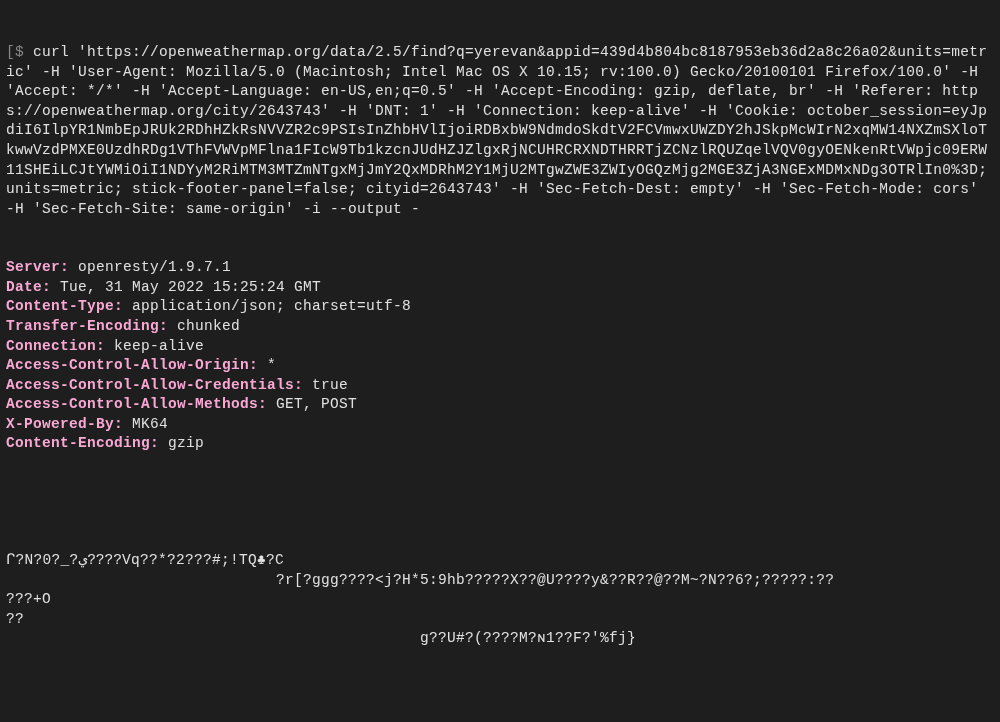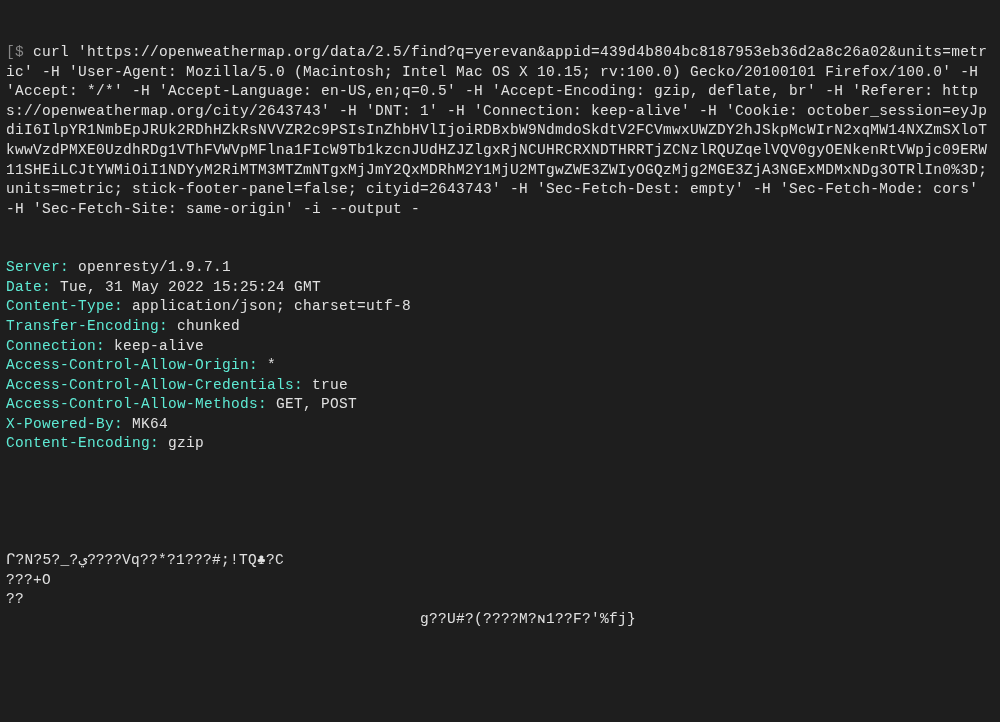--- a/index.html
+++ b/index.html
@@ -26,36 +26,36 @@
     .prompt {
       color: #888;
     }
     .cmd-wrap {
       color: #e0e0e0;
     }
     .header-line {
       display: block;
     }
     .header-key {
-      font-weight: normal;
-      color: #5eead4;
+      font-weight: bold;
+      color: #f9a8d4;
     }
     .header-val {
       color: #e0e0e0;
     }
     .body-text {
       color: #e0e0e0;
       white-space: pre-wrap;
       word-break: break-all;
     }
     .spacer {
       height: 19px;
     }
   </style>
 </head>
 <body>
 
 <div class="terminal">
   <div class="cmd-wrap"><span class="prompt">[$</span> <span>curl 'https://openweathermap.org/data/2.5/find?q=yerevan&amp;appid=439d4b804bc8187953eb36d2a8c26a02&amp;units=metric' -H 'User-Agent: Mozilla/5.0 (Macintosh; Intel Mac OS X 10.15; rv:100.0) Gecko/20100101 Firefox/100.0' -H 'Accept: */*' -H 'Accept-Language: en-US,en;q=0.5' -H 'Accept-Encoding: gzip, deflate, br' -H 'Referer: https://openweathermap.org/city/2643743' -H 'DNT: 1' -H 'Connection: keep-alive' -H 'Cookie: october_session=eyJpdiI6IlpYR1NmbEpJRUk2RDhHZkRsNVVZR2c9PSIsInZhbHVlIjoiRDBxbW9NdmdoSkdtV2FCVmwxUWZDY2hJSkpMcWIrN2xqMW14NXZmSXloTkwwVzdPMXE0UzdhRDg1VThFVWVpMFlna1FIcW9Tb1kzcnJUdHZJZlgxRjNCUHRCRXNDTHRRTjZCNzlRQUZqelVQV0gyOENkenRtVWpjc09ERW11SHEiLCJtYWMiOiI1NDYyM2RiMTM3MTZmNTgxMjJmY2QxMDRhM2Y1MjU2MTgwZWE3ZWIyOGQzMjg2MGE3ZjA3NGExMDMxNDg3OTRlIn0%3D; units=metric; stick-footer-panel=false; cityid=2643743' -H 'Sec-Fetch-Dest: empty' -H 'Sec-Fetch-Mode: cors' -H 'Sec-Fetch-Site: same-origin' -i --output -</span></div>
   <div id="headers-container"><div class="header-line"><span class="header-key">Server</span><span class="header-key">: </span><span class="header-val">openresty/1.9.7.1</span></div><div class="header-line"><span class="header-key">Date</span><span class="header-key">: </span><span class="header-val">Tue, 31 May 2022 15:25:24 GMT</span></div><div class="header-line"><span class="header-key">Content-Type</span><span class="header-key">: </span><span class="header-val">application/json; charset=utf-8</span></div><div class="header-line"><span class="header-key">Transfer-Encoding</span><span class="header-key">: </span><span class="header-val">chunked</span></div><div class="header-line"><span class="header-key">Connection</span><span class="header-key">: </span><span class="header-val">keep-alive</span></div><div class="header-line"><span class="header-key">Access-Control-Allow-Origin</span><span class="header-key">: </span><span class="header-val">*</span></div><div class="header-line"><span class="header-key">Access-Control-Allow-Credentials</span><span class="header-key">: </span><span class="header-val">true</span></div><div class="header-line"><span class="header-key">Access-Control-Allow-Methods</span><span class="header-key">: </span><span class="header-val">GET, POST</span></div><div class="header-line"><span class="header-key">X-Powered-By</span><span class="header-key">: </span><span class="header-val">MK64</span></div><div class="header-line"><span class="header-key">Content-Encoding</span><span class="header-key">: </span><span class="header-val">gzip</span></div></div>
   <div class="spacer"></div>
-  <div id="body-container" class="body-text"><div>ᒋ?N?5?_?ي????Vq??*?1???#;!TQ♣?C</div><div>???+O</div><div>??</div><div>                                              g??U#?(????M?ɴ1??F?'%fj}</div></div>
+  <div id="body-container" class="body-text"><div>ᒋ?N?0?_?ي????Vq??*?2???#;!TQ♣?C</div><div>                              ?r[?ggg????&lt;j?H*5:9hb?????X??@U????y&amp;??R??@??M~?N??6?;?????:??</div><div>???+O</div><div>??</div><div>                                              g??U#?(????M?ɴ1??F?'%fj}</div></div>
 </div>
 
 </body></html>

